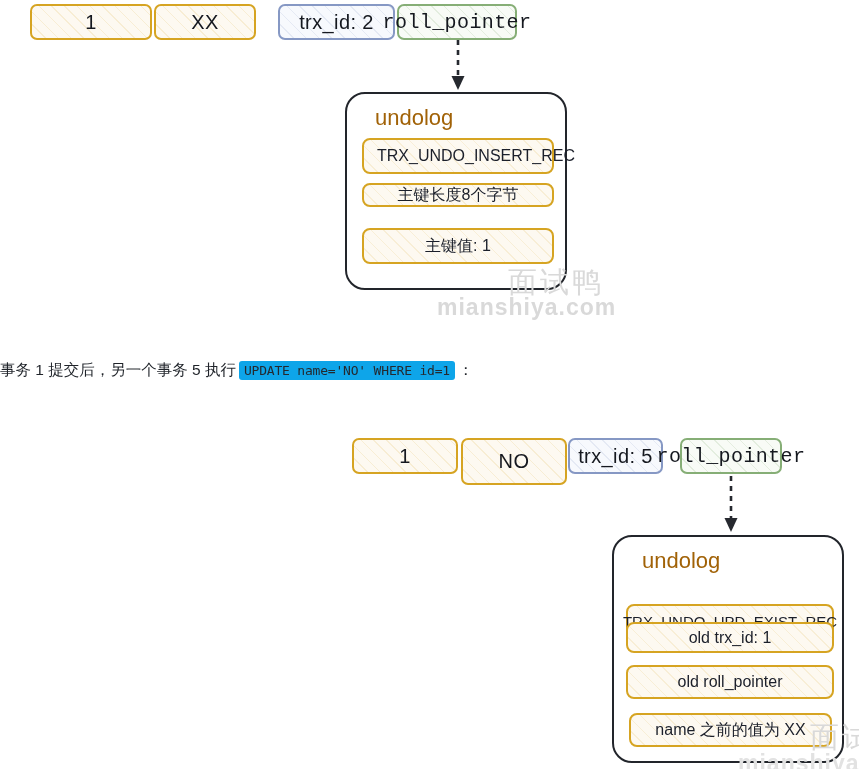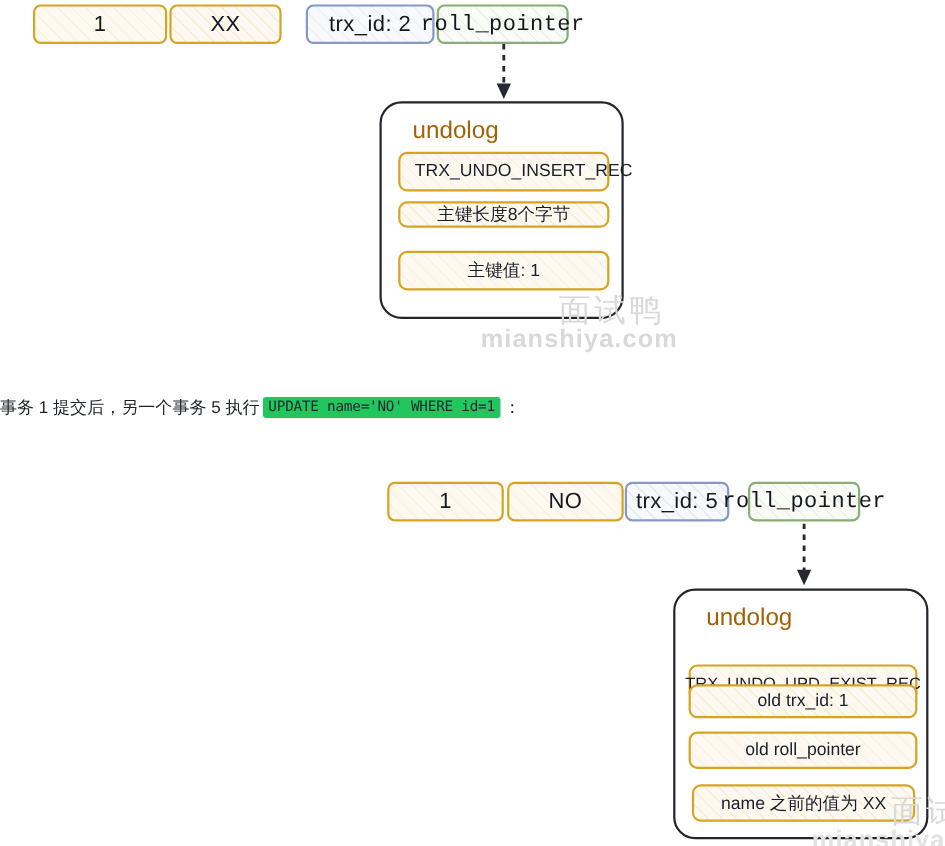--- a/index.html
+++ b/index.html
@@ -111,21 +111,21 @@
     position: absolute;
     font-size: 15.5px;
     color: #1f2329;
     white-space: nowrap;
     display: flex;
     align-items: center;
   }
   .caption code {
     font-family: "DejaVu Sans Mono", "Liberation Mono", monospace;
     font-size: 13px;
-    background: #22c55e;
+    background: #0ea5e9;
     border-radius: 3px;
     padding: 2px 5px;
     margin: 0 3px;
     color: #24292f;
     letter-spacing: -.2px;
   }
 
   
   .wm {
     position: absolute;
@@ -166,21 +166,21 @@
   <div class="wm wm-url" style="left:437px; top:294px;">mianshiya.com</div>
 
   <div class="caption" style="left:0px; top:360px;">
     <span>事务 1 提交后，另一个事务 5 执行</span>
     <code>UPDATE name='NO' WHERE id=1</code>
     <span>：</span>
   </div>
 
   <div>
     <div class="cell" style="left:352px; top:438px; width:106px; height:36px;">1</div>
-    <div class="cell" style="left:461px; top:438px; width:106px; height:36px;">NO</div>
+    <div class="cell" style="left:461px; top:438px; width:106px; height:47px;">NO</div>
     <div class="cell blue" style="left:568px; top:438px; width:95px; height:36px;">trx_id: 5</div>
     <div class="cell green" style="left:680px; top:438px; width:102px; height:36px;">roll_pointer</div>
   </div>
 
   <svg class="arrow" style="left:713px; top:476px;" width="36" height="60">
     <line x1="18" y1="0" x2="18" y2="44" stroke="#26292f" stroke-width="2.6" stroke-dasharray="5,5" stroke-linecap="butt"></line>
     <polygon points="18,56 11.5,42 24.5,42" fill="#26292f"></polygon>
   </svg>
 
   <div class="undolog" style="left:612px; top:535px; width:232px; height:228px;">

